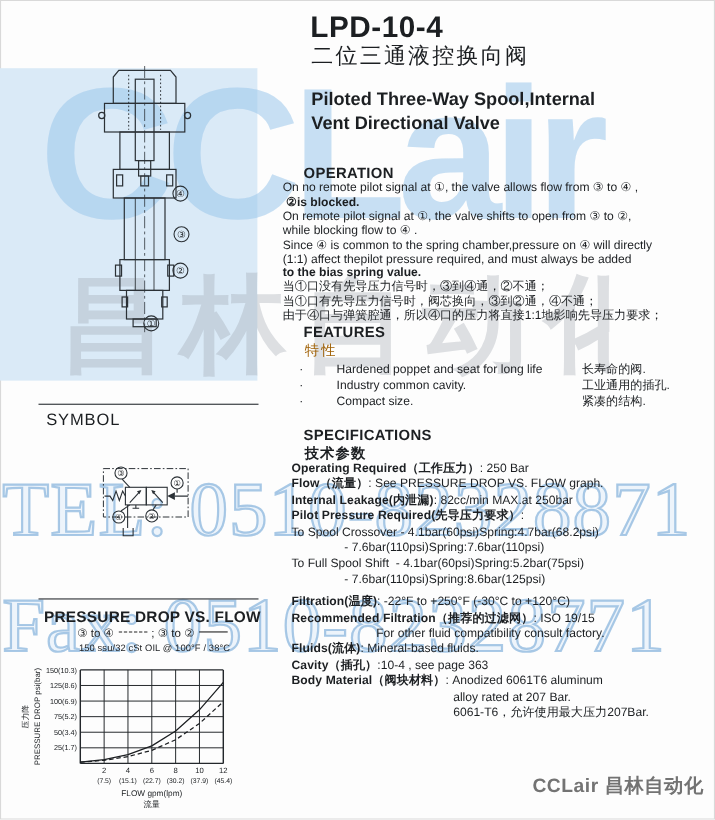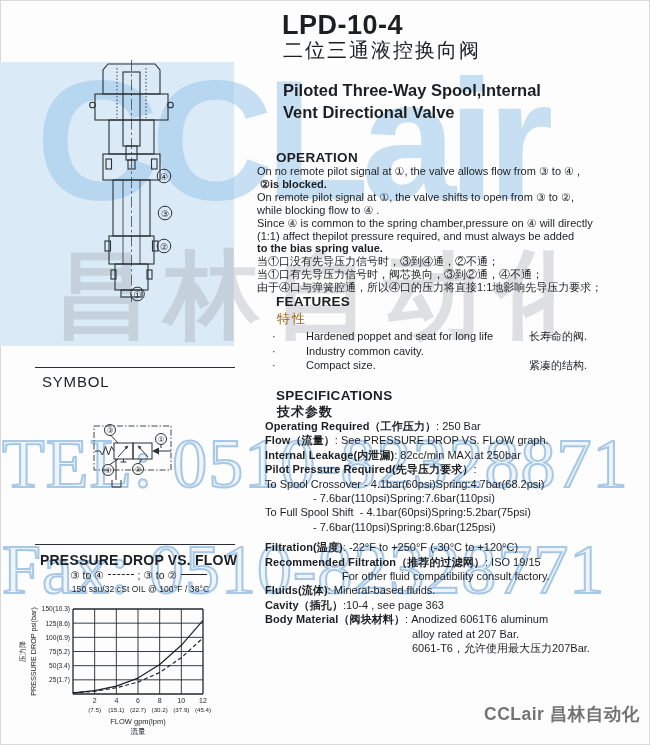--- a/index.html
+++ b/index.html
@@ -232,20 +232,21 @@
   <div class="abs" id="feat-zh">特性</div>
   <div class="abs" id="feat-list">
     <div class="frow">
       <span class="bullet">·</span>
       <span class="fen">Hardened poppet and seat for long life</span>
       <span class="fzh">长寿命的阀.</span>
     </div>
     <div class="frow">
       <span class="bullet">·</span>
       <span class="fen">Industry common cavity.</span>
+      <span class="fzh">工业通用的插孔.</span>
     </div>
     <div class="frow">
       <span class="bullet">·</span>
       <span class="fen">Compact size.</span>
       <span class="fzh">紧凑的结构.</span>
     </div>
   </div>
 
   <div class="abs hd" id="spec-head">SPECIFICATIONS</div>
   <div class="abs" id="spec-zh">技术参数</div>

